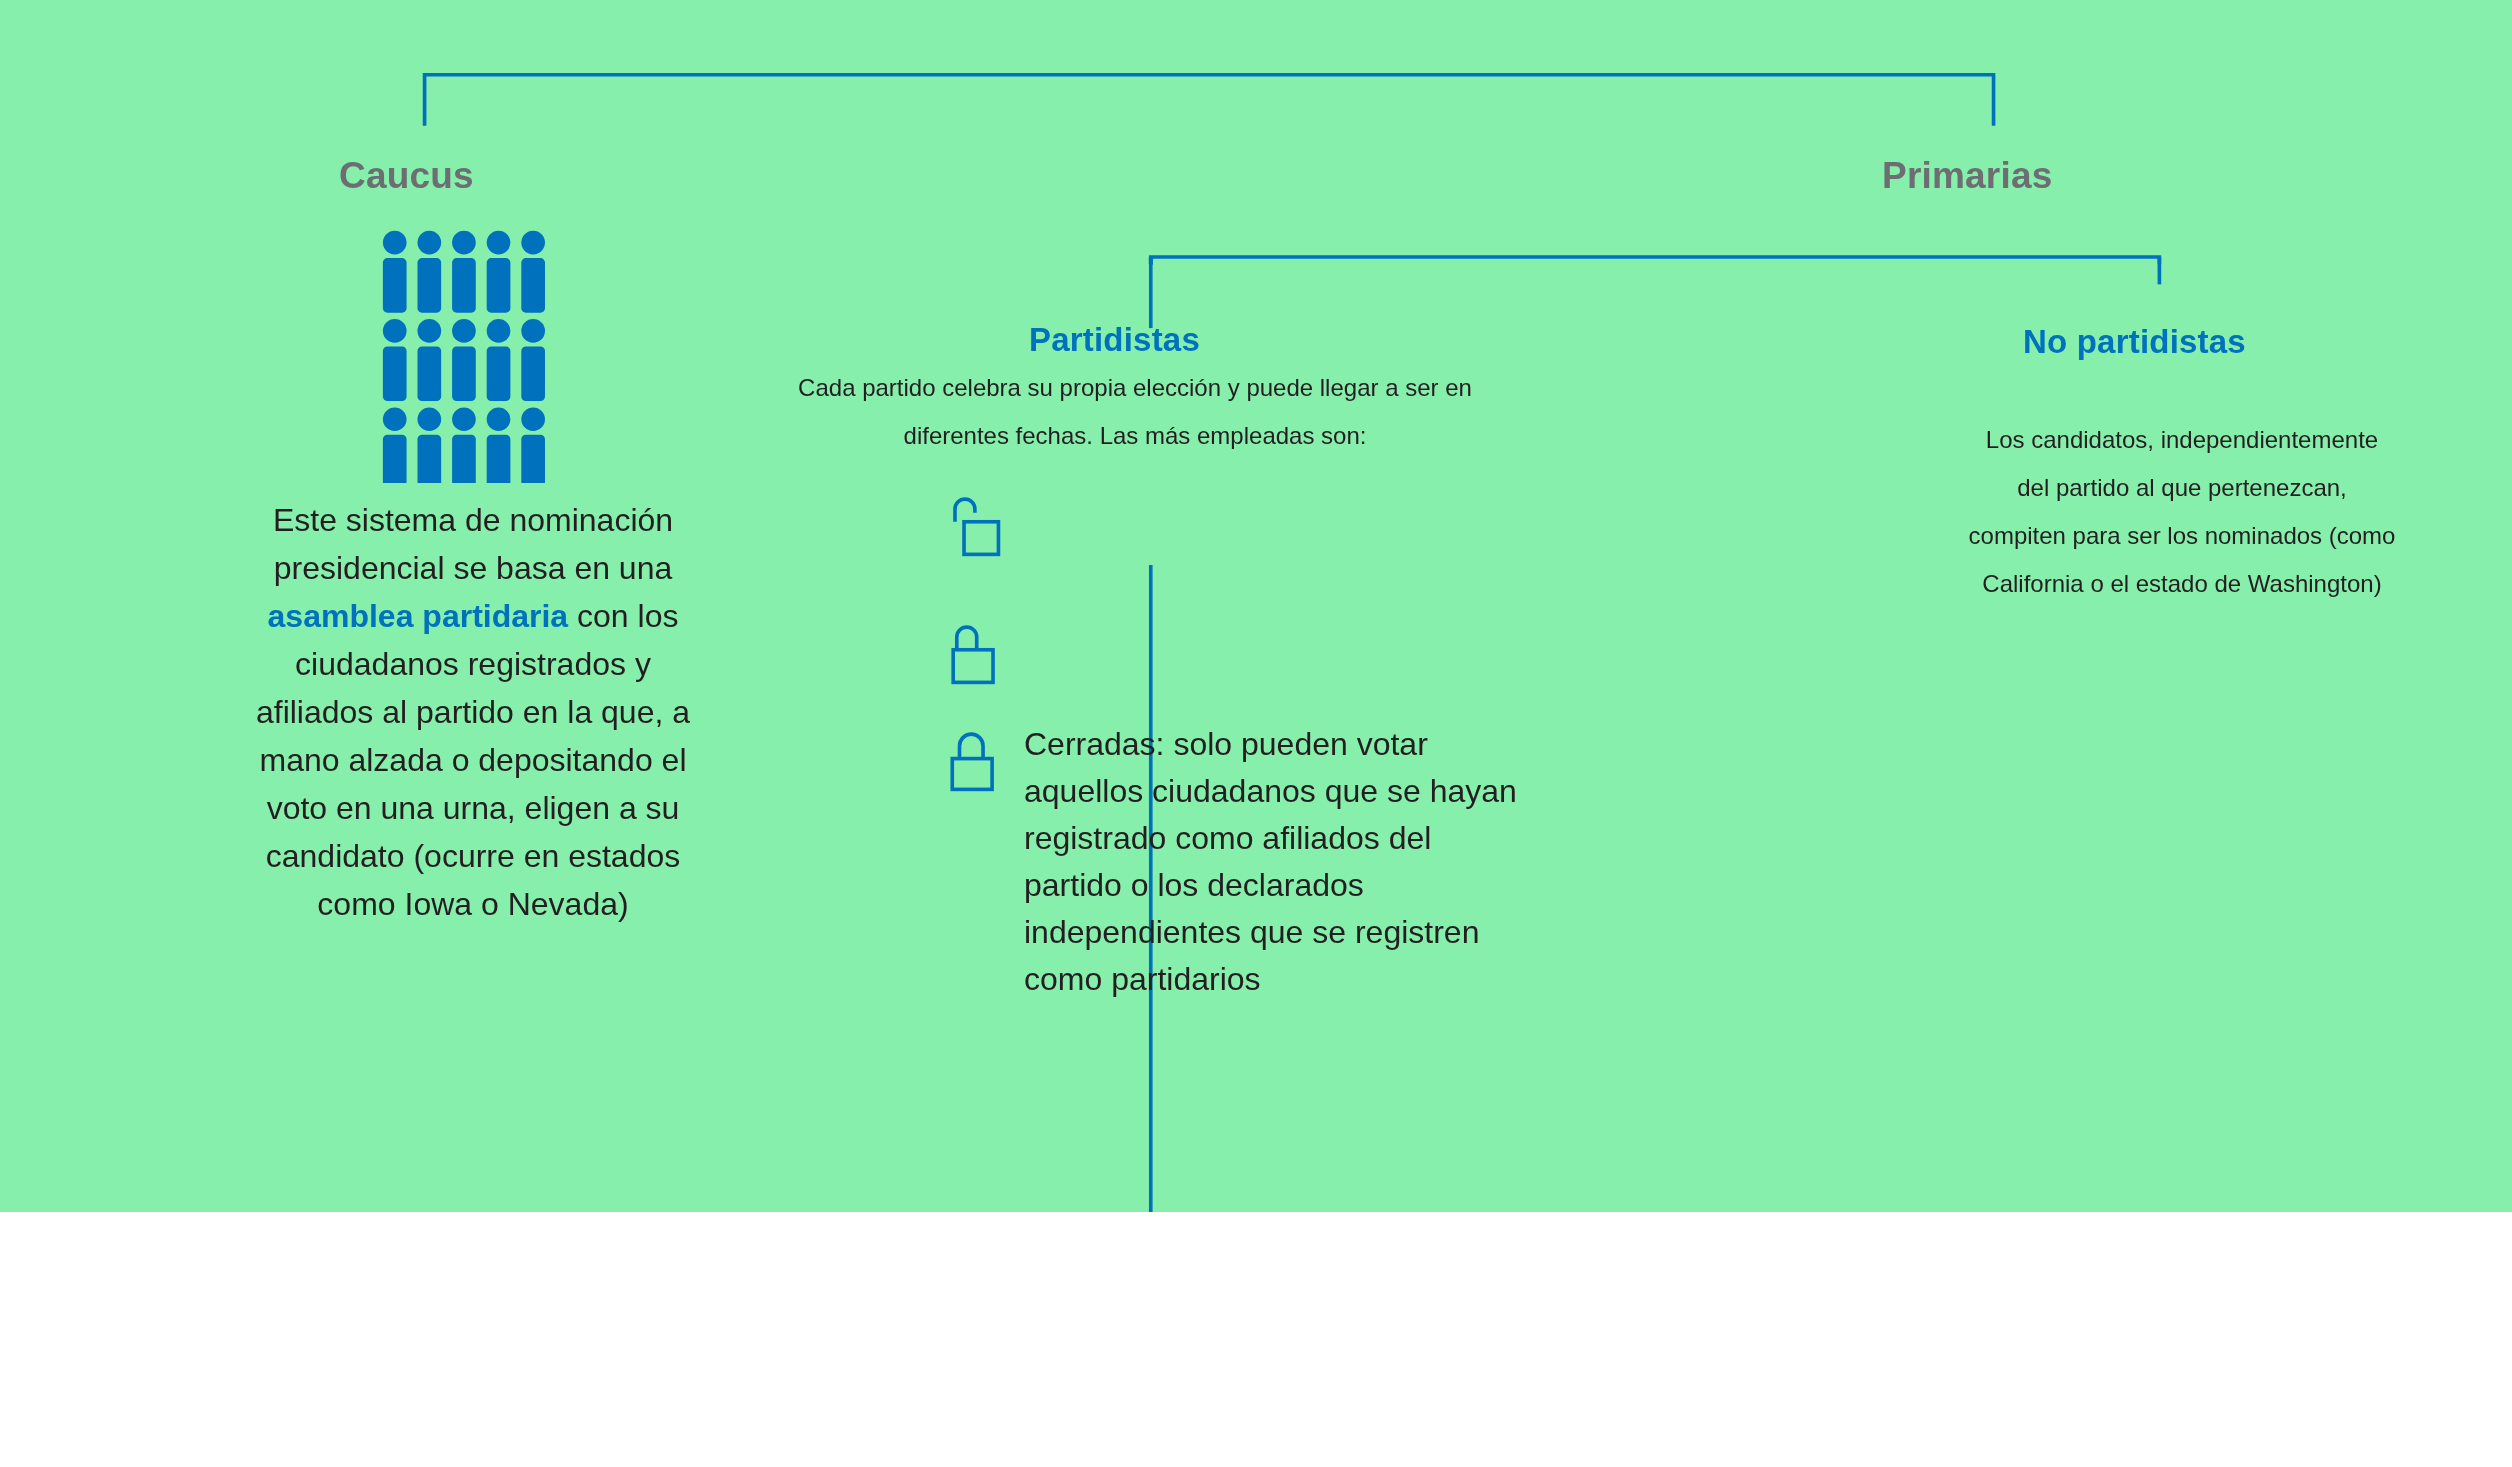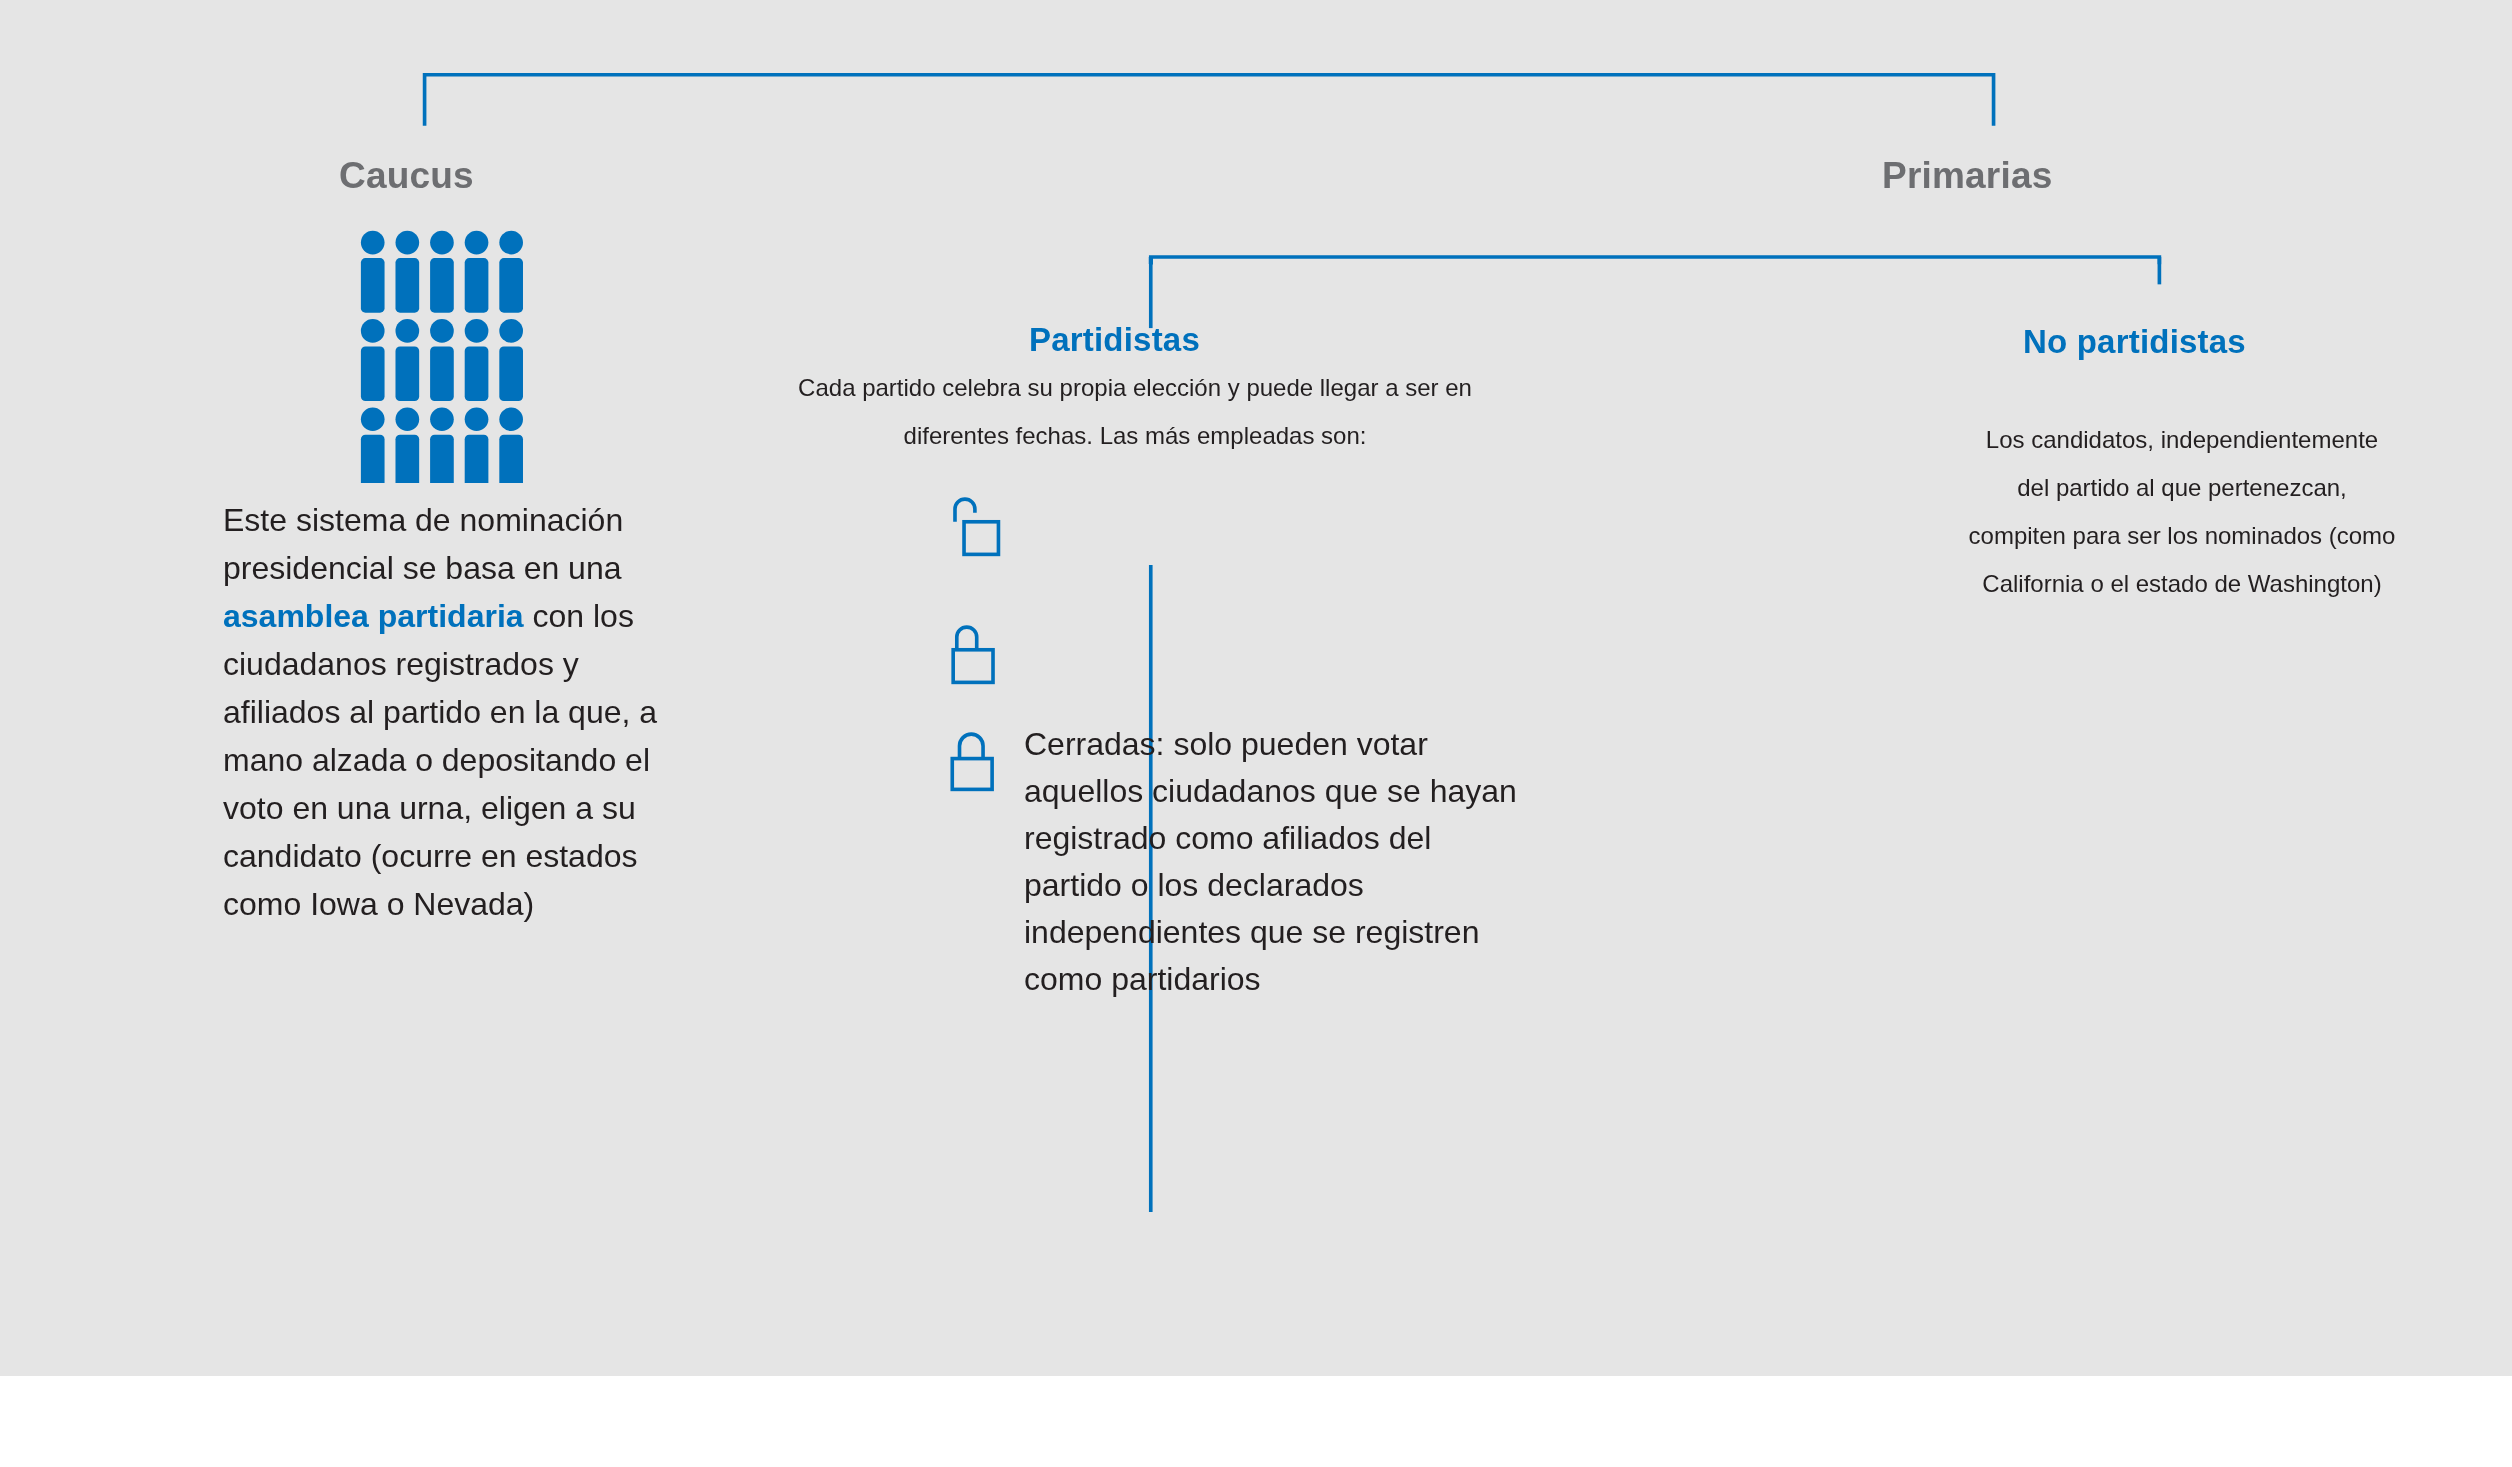--- a/index.html
+++ b/index.html
@@ -7,23 +7,23 @@
     padding: 0;
     background: #ffffff;
   }
   body {
     font-family: "Liberation Sans", sans-serif;
     color: #231f20;
   }
   #page {
     position: relative;
     width: 2512px;
-    height: 1376px;
+    height: 1212px;
     overflow: hidden;
-    background: #e5e5e5;
+    background: #86efac;
   }
   
   #connectors {
     position: absolute;
     left: 0;
     top: 0;
     width: 2512px;
     height: 1468px;
     pointer-events: none;
   }
@@ -38,24 +38,24 @@
     color: #6d6e71;
     font-size: 37px;
   }
   .heading.blue {
     color: #0071bc;
     font-size: 33px;
   }
   
   #caucus-col {
     position: absolute;
-    left: 196px;
+    left: 218px;
     top: 228px;
     width: 510px;
-    text-align: left;
+    text-align: center;
   }
   #people-icon {
     width: 187px;
     height: 255px;
     margin: 0 auto 12.8px auto;
     display: block;
   }
   #caucus-text {
     font-size: 32px;
     line-height: 48px;

